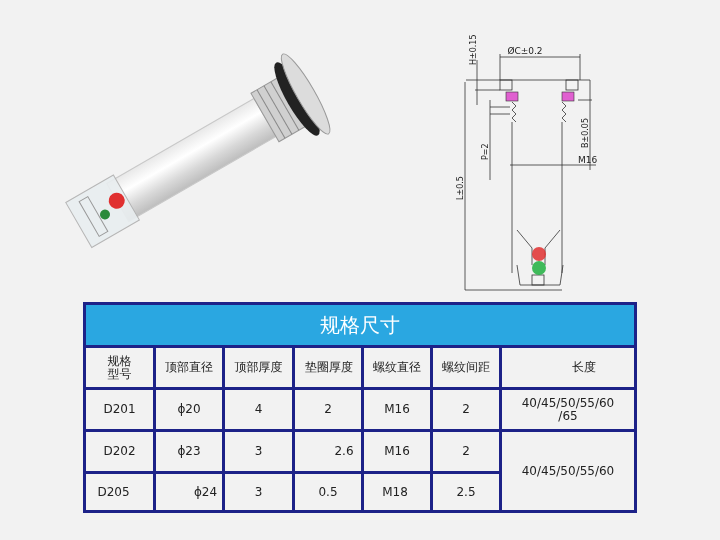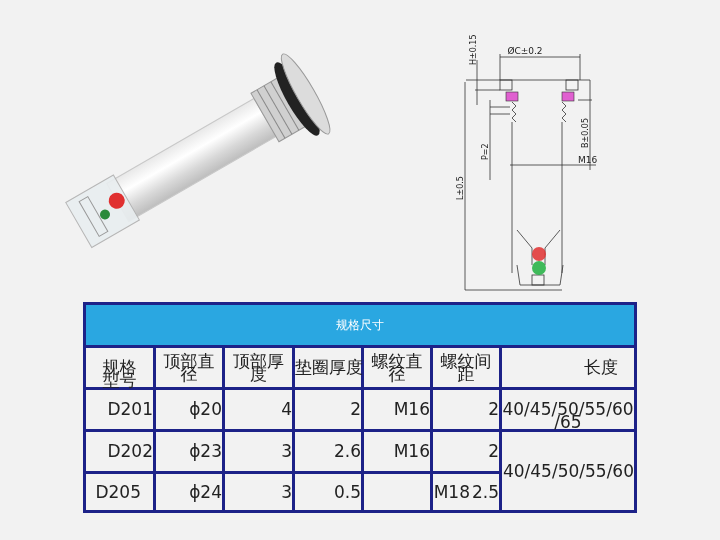--- a/index.html
+++ b/index.html
@@ -2,22 +2,22 @@
 <html><head>
 <meta charset="utf-8">
 <style>
   html, body { margin:0; padding:0; }
   body { width:720px; height:540px; background:#f2f2f2; position:relative; overflow:hidden; font-family:"DejaVu Sans", sans-serif; color:#222; }
   .abs { position:absolute; }
   #product { left:40px; top:40px; width:320px; height:230px; }
   #drawing { left:450px; top:20px; width:160px; height:280px; }
   .drw-text { font-family:"DejaVu Sans", sans-serif; fill:#222; }
   #spec-table { left:83px; top:302px; width:554px; height:211px; border:3px solid #1d2288; box-sizing:border-box; background:#f2f2f2; }
-  .title-bar { position:absolute; left:0; top:0; right:0; height:40px; background:#2aa7e1; color:#fff; font-size:12px; display:flex; align-items:center; justify-content:center; border-bottom:3px solid #1d2288; }
-  .cell { position:absolute; display:flex; align-items:center; justify-content:flex-end; text-align:center; font-size:17px; color:#222; line-height:13px; box-sizing:border-box; }
+  .title-bar { position:absolute; left:0; top:0; right:0; height:40px; background:#2aa7e1; color:#fff; font-size:20px; display:flex; align-items:center; justify-content:center; border-bottom:3px solid #1d2288; }
+  .cell { position:absolute; display:flex; align-items:center; justify-content:center; text-align:center; font-size:12px; color:#222; line-height:13px; box-sizing:border-box; }
   .vline { position:absolute; width:3px; background:#1d2288; }
   .hline { position:absolute; height:3px; background:#1d2288; }
 </style>
 </head>
 <body>
 
 <div id="product" class="abs">
   <svg width="320" height="230" viewBox="0 0 320 230">
     <defs>
       <linearGradient id="tube" x1="0" y1="0" x2="0" y2="1">
@@ -115,21 +115,21 @@
 
   <div class="cell" style="left:0;top:43px;width:67px;height:39px;flex-direction:column;">
     <span>规格</span>
     <span>型号</span>
   </div>
   <div class="cell" style="left:70px;top:43px;width:66px;height:39px;">顶部直径</div>
   <div class="cell" style="left:139px;top:43px;width:67px;height:39px;">顶部厚度</div>
   <div class="cell" style="left:209px;top:43px;width:68px;height:39px;">垫圈厚度</div>
   <div class="cell" style="left:278px;top:43px;width:66px;height:39px;">螺纹直径</div>
   <div class="cell" style="left:347px;top:43px;width:66px;height:39px;">螺纹间距</div>
-  <div class="cell" style="left:400px;top:43px;width:132px;height:39px;">长度</div>
+  <div class="cell" style="left:432px;top:43px;width:132px;height:39px;">长度</div>
 
   <div class="cell" style="left:0;top:85px;width:67px;height:39px;">D201</div>
   <div class="cell" style="left:70px;top:85px;width:66px;height:39px;">ϕ20</div>
   <div class="cell" style="left:139px;top:85px;width:67px;height:39px;">4</div>
   <div class="cell" style="left:209px;top:85px;width:66px;height:39px;">2</div>
   <div class="cell" style="left:278px;top:85px;width:66px;height:39px;">M16</div>
   <div class="cell" style="left:347px;top:85px;width:66px;height:39px;">2</div>
   <div class="cell" style="left:416px;top:85px;width:132px;height:39px;flex-direction:column;">
     <span>40/45/50/55/60</span>
     <span>/65</span>
@@ -139,17 +139,17 @@
   <div class="cell" style="left:70px;top:127px;width:66px;height:39px;">ϕ23</div>
   <div class="cell" style="left:139px;top:127px;width:67px;height:39px;">3</div>
   <div class="cell" style="left:209px;top:127px;width:66px;height:39px;padding-left:32px;">2.6</div>
   <div class="cell" style="left:278px;top:127px;width:66px;height:39px;">M16</div>
   <div class="cell" style="left:347px;top:127px;width:66px;height:39px;">2</div>
 
   <div class="cell" style="left:0;top:169px;width:55px;height:36px;">D205</div>
   <div class="cell" style="left:70px;top:169px;width:66px;height:36px;padding-left:33px;">ϕ24</div>
   <div class="cell" style="left:139px;top:169px;width:67px;height:36px;">3</div>
   <div class="cell" style="left:209px;top:169px;width:66px;height:36px;">0.5</div>
-  <div class="cell" style="left:278px;top:169px;width:62px;height:36px;margin-left:44px;">M18</div>
+  <div class="cell" style="left:278px;top:169px;width:62px;height:36px;">M18</div>
   <div class="cell" style="left:347px;top:169px;width:66px;height:36px;">2.5</div>
 
   <div class="cell" style="left:416px;top:127px;width:132px;height:78px;">40/45/50/55/60</div>
 </div>
 
 </body></html>

